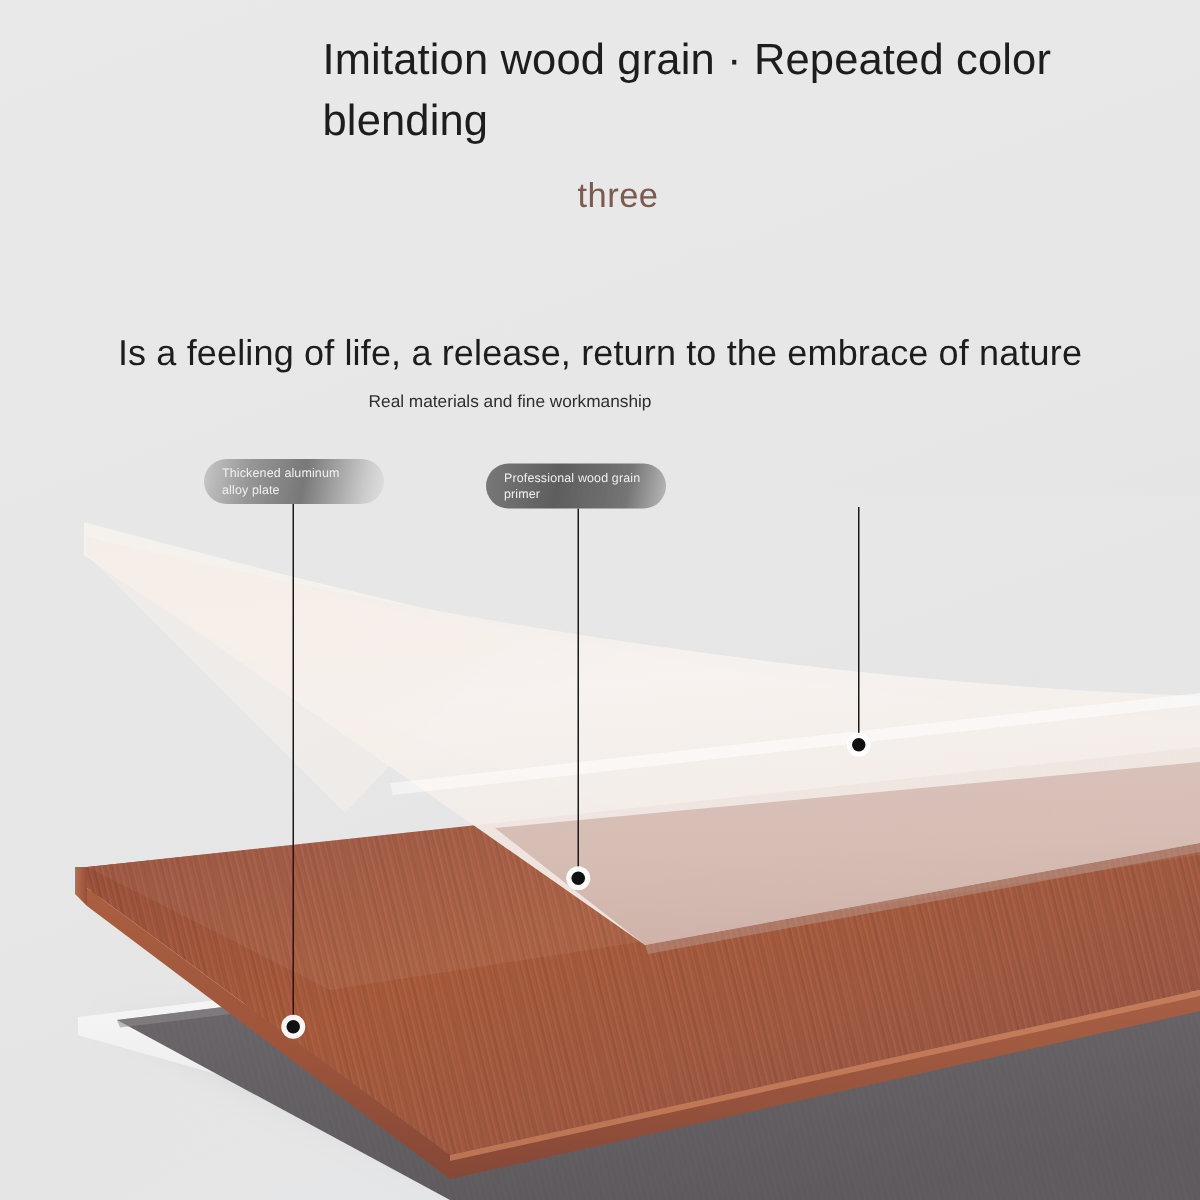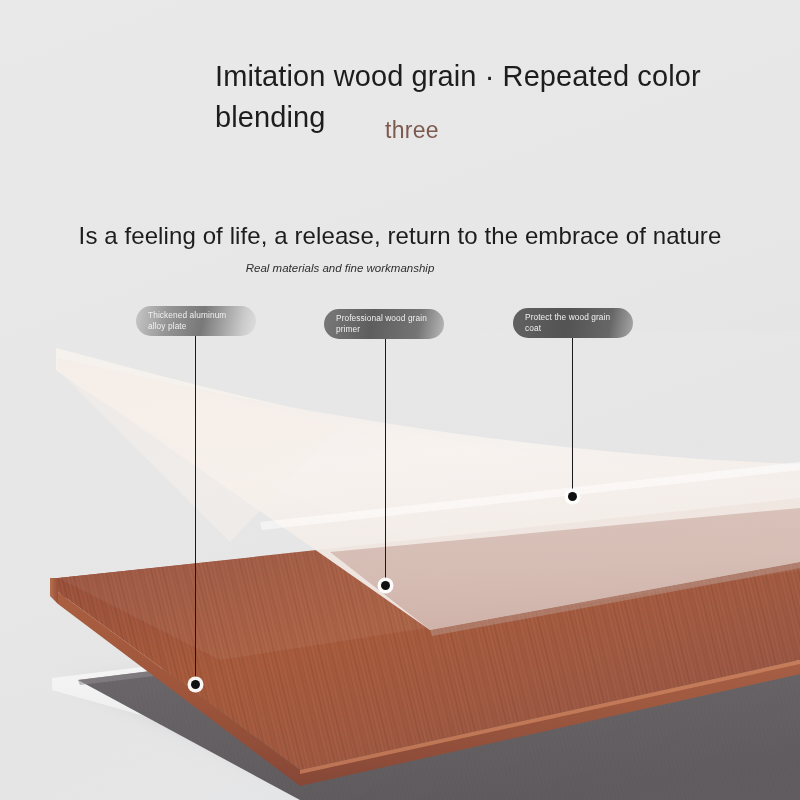--- a/index.html
+++ b/index.html
@@ -26,21 +26,20 @@
   .headline {
     position: absolute;
     left: 215px;
     top: 20px;
     width: 510px;
     font-size: 29px;
     line-height: 1.42;
     color: #1d1d1d;
     font-weight: 400;
     letter-spacing: 0.1px;
-    margin-top: 36px;
   }
 
   .sub-word {
     position: absolute;
     left: 0;
     top: 117px;
     width: 800px;
     text-align: center;
     font-size: 23px;
     color: #7d5a50;
@@ -70,21 +69,20 @@
   }
 
   .caption {
     position: absolute;
     left: 0;
     top: 262px;
     width: 680px;
     text-align: center;
     font-size: 11.5px;
     color: #2e2e2e;
-    font-style: italic;
   }
 
   
   .pill {
     position: absolute;
     width: 120px;
     height: 30px;
     border-radius: 15px;
     color: #f0f0f0;
     font-size: 8.3px;
@@ -274,15 +272,14 @@
   <div class="leader leader-c"></div>
 
   <div class="dot dot-a"></div>
   <div class="dot dot-b"></div>
   <div class="dot dot-c"></div>
 
   <div class="pill pill-a">Thickened aluminum alloy plate</div>
 
   <div class="pill pill-b">Professional wood grain primer</div>
 
-  <div class="pill pill-c">Protect the wood grain coat</div>
 
 </div>
 
 </body></html>

